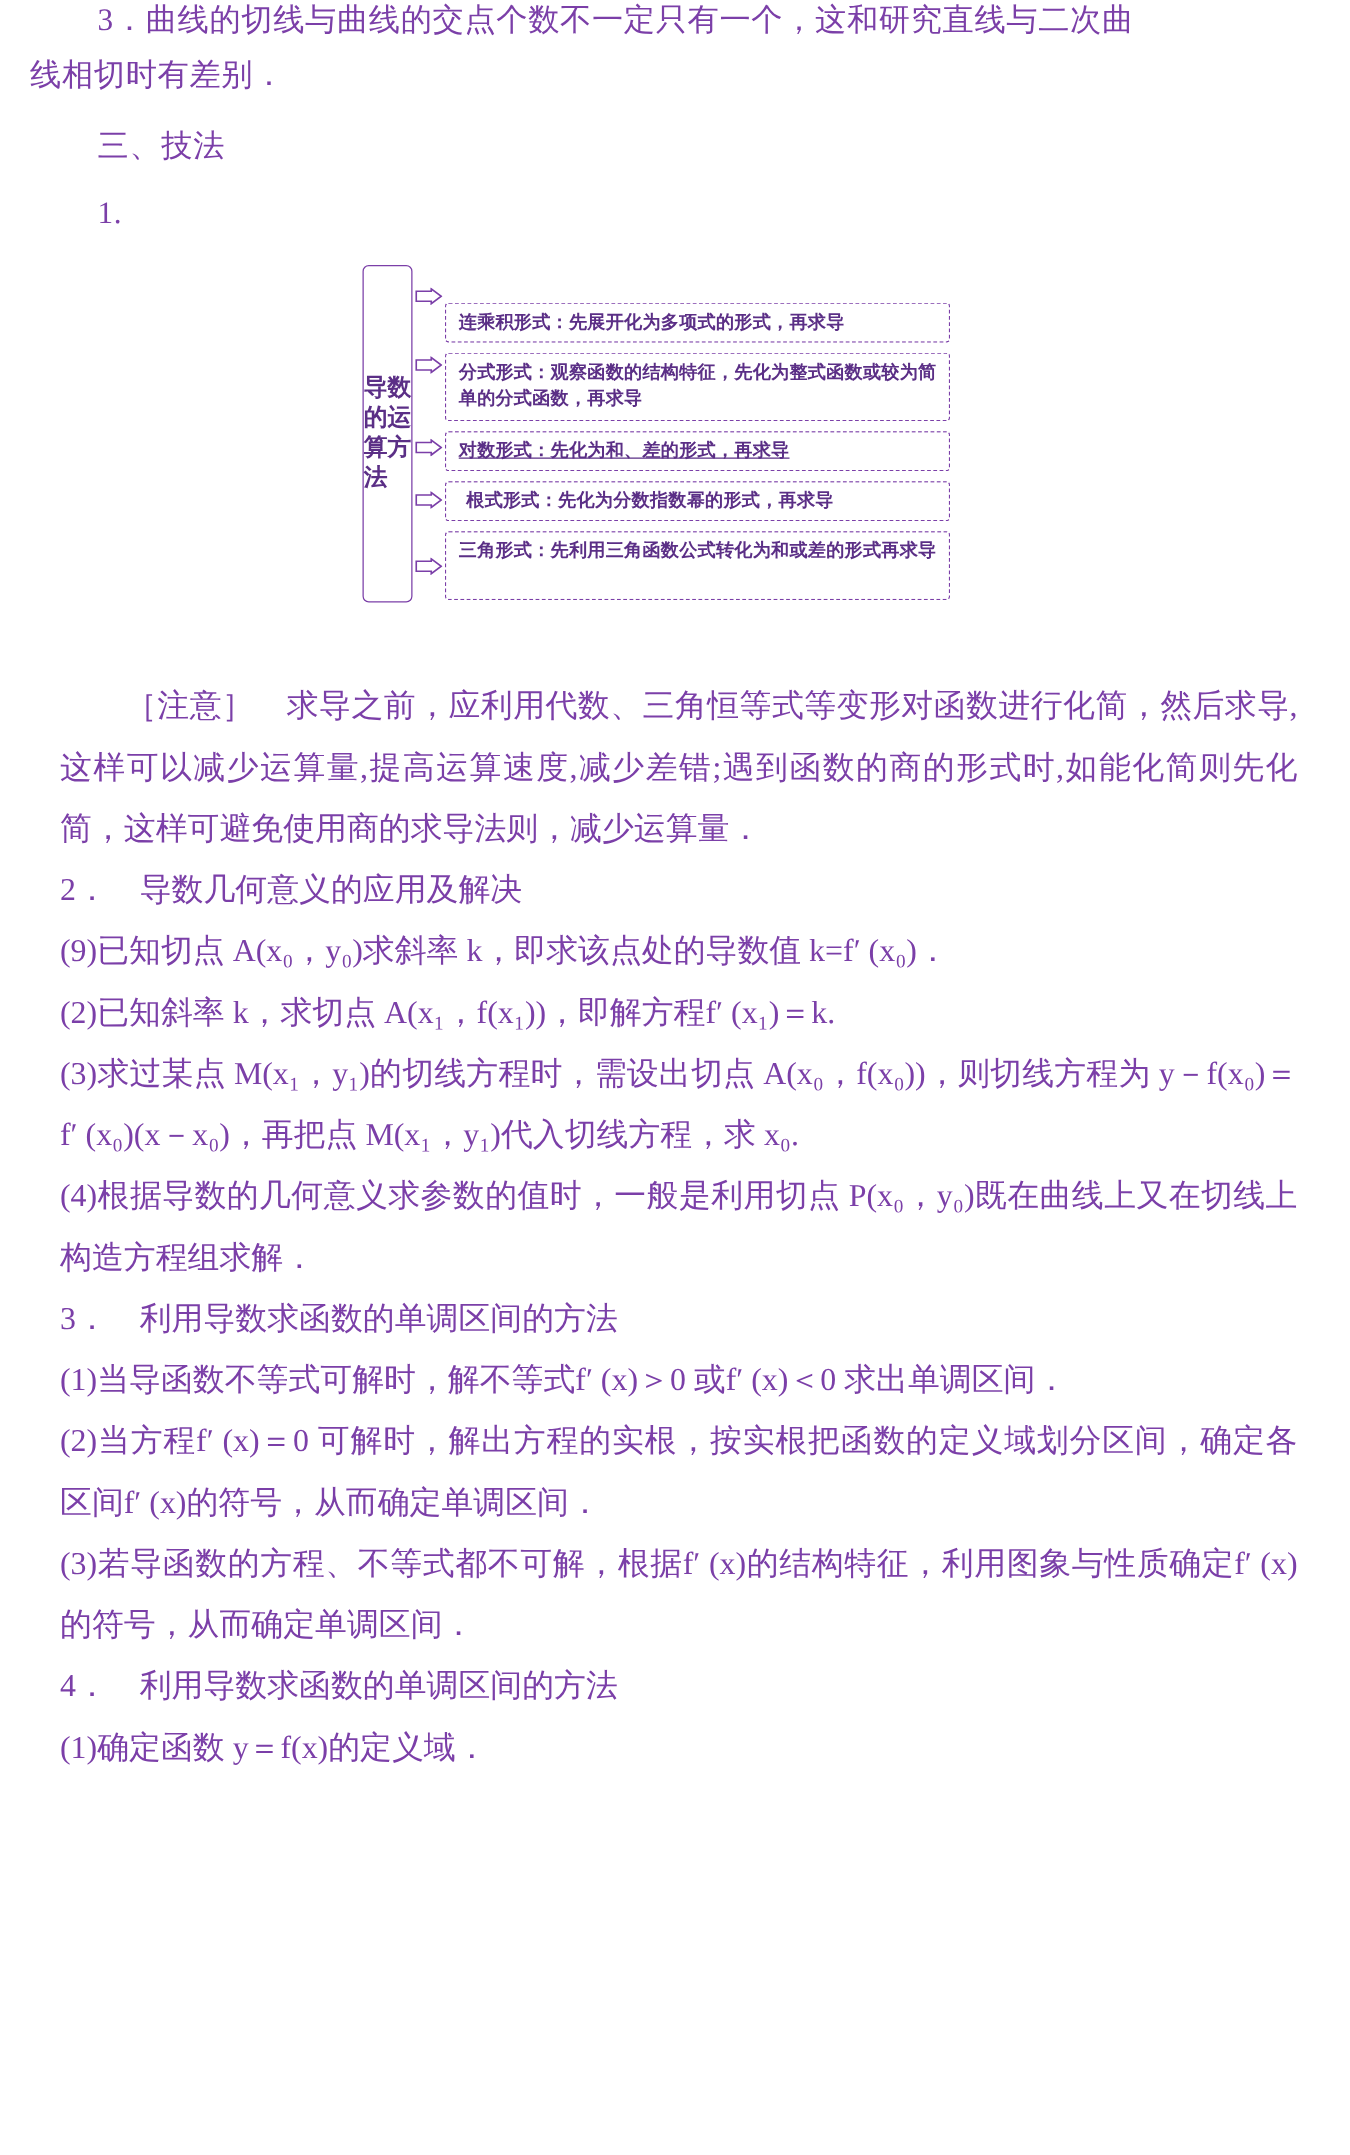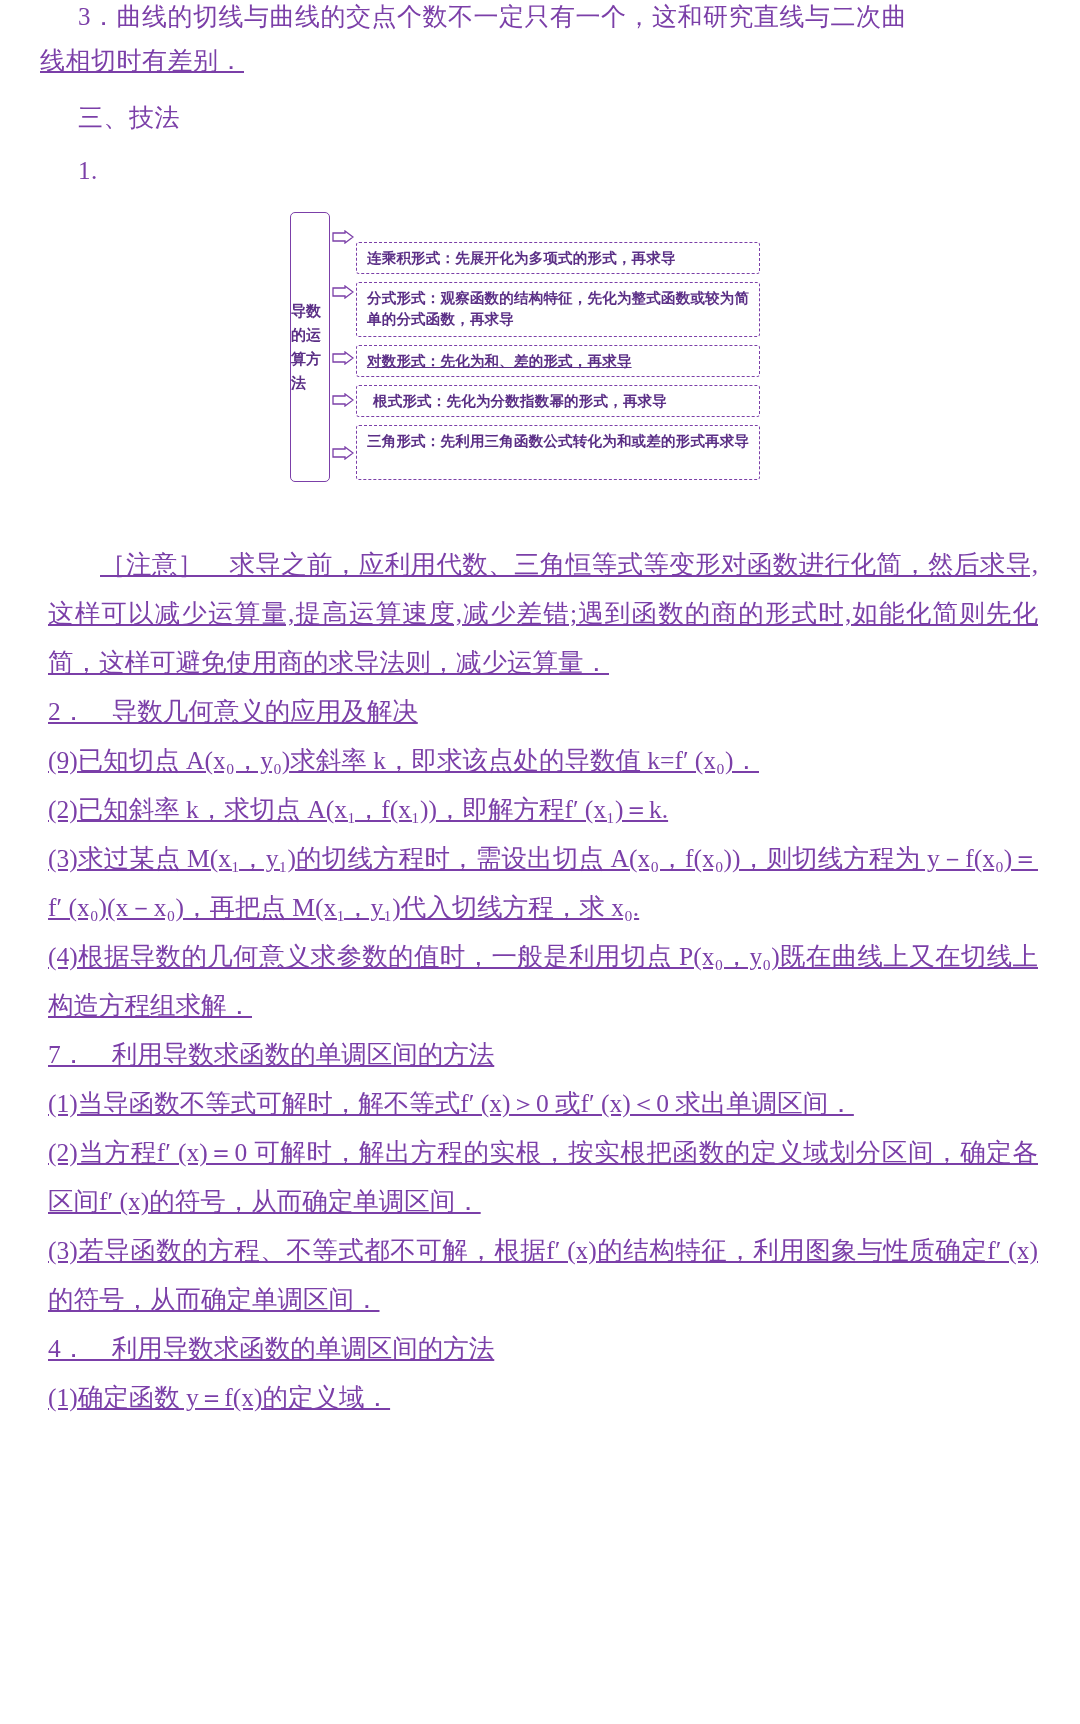--- a/index.html
+++ b/index.html
@@ -22,21 +22,21 @@
     padding: 0 40px 0 48px;
   }
   .line {
     font-size: 25px;
     line-height: 1.0;
     color: #7b3fa8;
     letter-spacing: 0.5px;
     white-space: nowrap;
   }
   .t1 { position: absolute; left: 78px;  top: 4px;   }
-  .t2 { position: absolute; left: 40px;  top: 48px; text-decoration: underline;  }
+  .t2 { position: absolute; left: 24px;  top: 48px;  }
   .t3 { position: absolute; left: 78px;  top: 105px; }
   .t4 { position: absolute; left: 78px;  top: 158px; }
 
   
   .diagram {
     position: absolute;
     left: 290px;
     top: 210px;
     width: 470px;
     height: 275px;
@@ -46,21 +46,21 @@
     left: 0;
     top: 2px;
     width: 38px;
     height: 268px;
     border: 1.5px solid #7b3fa8;
     border-radius: 5px;
     display: flex;
     flex-direction: column;
     align-items: center;
     justify-content: center;
-    font-size: 15px;
+    font-size: 19px;
     line-height: 24px;
     font-weight: bold;
     color: #5b2f86;
     font-family: "Liberation Serif", serif;
   }
   .arrows {
     position: absolute;
     left: 40px;
     top: 0;
     width: 26px;
@@ -97,21 +97,20 @@
     left: 48px;
     top: 540px;
     width: 990px;
   }
   .p {
     font-size: 25.5px;
     line-height: 49px;
     color: #7b3fa8;
     margin: 0 0 0 0;
     text-align: justify;
-    text-decoration: underline;
   }
   .p.ind { text-indent: 52px; }
 </style>
 </head>
 <body>
 
 <div class="page">
 
   <div class="line t1">3．曲线的切线与曲线的交点个数不一定只有一个，这和研究直线与二次曲</div>
   <div class="line t2">线相切时有差别．</div>
@@ -151,21 +150,21 @@
     </div>
   </div>
 
   <div class="body">
     <p class="p ind">［注意］　求导之前，应利用代数、三角恒等式等变形对函数进行化简，然后求导,这样可以减少运算量,提高运算速度,减少差错;遇到函数的商的形式时,如能化简则先化简，这样可避免使用商的求导法则，减少运算量．</p>
     <p class="p">2．　导数几何意义的应用及解决</p>
     <p class="p">(9)已知切点 A(x₀，y₀)求斜率 k，即求该点处的导数值 k=f′ (x₀)．</p>
     <p class="p">(2)已知斜率 k，求切点 A(x₁，f(x₁))，即解方程f′ (x₁)＝k.</p>
     <p class="p">(3)求过某点 M(x₁，y₁)的切线方程时，需设出切点 A(x₀，f(x₀))，则切线方程为 y－f(x₀)＝f′ (x₀)(x－x₀)，再把点 M(x₁，y₁)代入切线方程，求 x₀.</p>
     <p class="p">(4)根据导数的几何意义求参数的值时，一般是利用切点 P(x₀，y₀)既在曲线上又在切线上构造方程组求解．</p>
-    <p class="p">7．　利用导数求函数的单调区间的方法</p>
+    <p class="p">3．　利用导数求函数的单调区间的方法</p>
     <p class="p">(1)当导函数不等式可解时，解不等式f′ (x)＞0 或f′ (x)＜0 求出单调区间．</p>
     <p class="p">(2)当方程f′ (x)＝0 可解时，解出方程的实根，按实根把函数的定义域划分区间，确定各区间f′ (x)的符号，从而确定单调区间．</p>
     <p class="p">(3)若导函数的方程、不等式都不可解，根据f′ (x)的结构特征，利用图象与性质确定f′ (x)的符号，从而确定单调区间．</p>
     <p class="p">4．　利用导数求函数的单调区间的方法</p>
     <p class="p">(1)确定函数 y＝f(x)的定义域．</p>
   </div>
 
 </div>
 
 </body></html>

